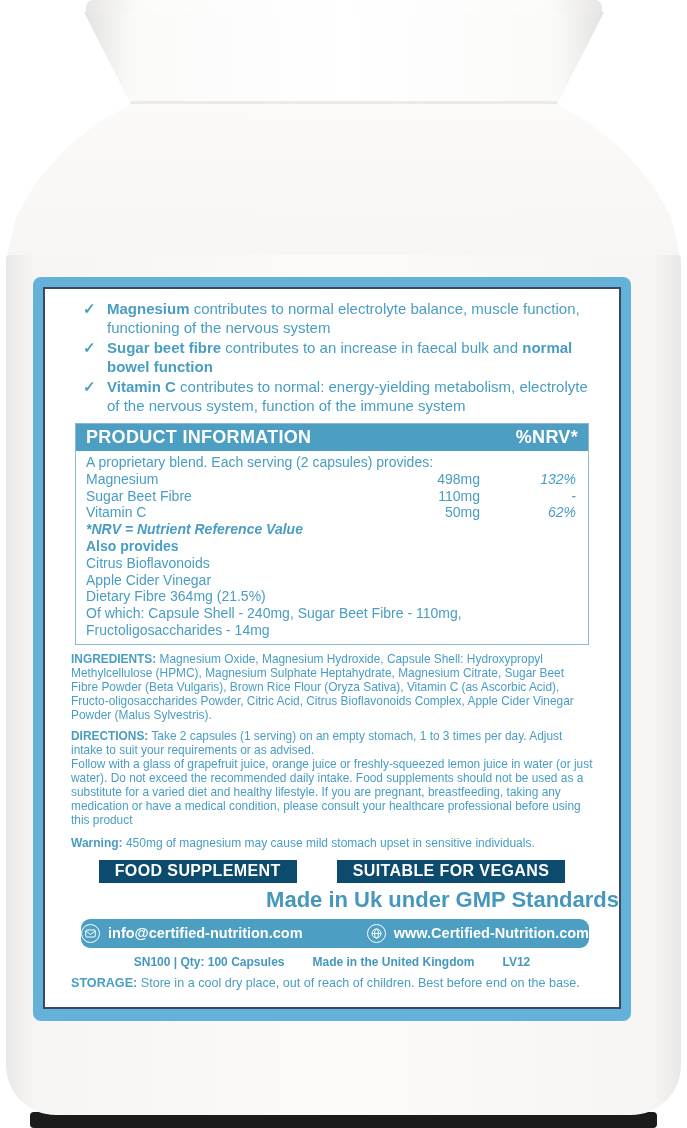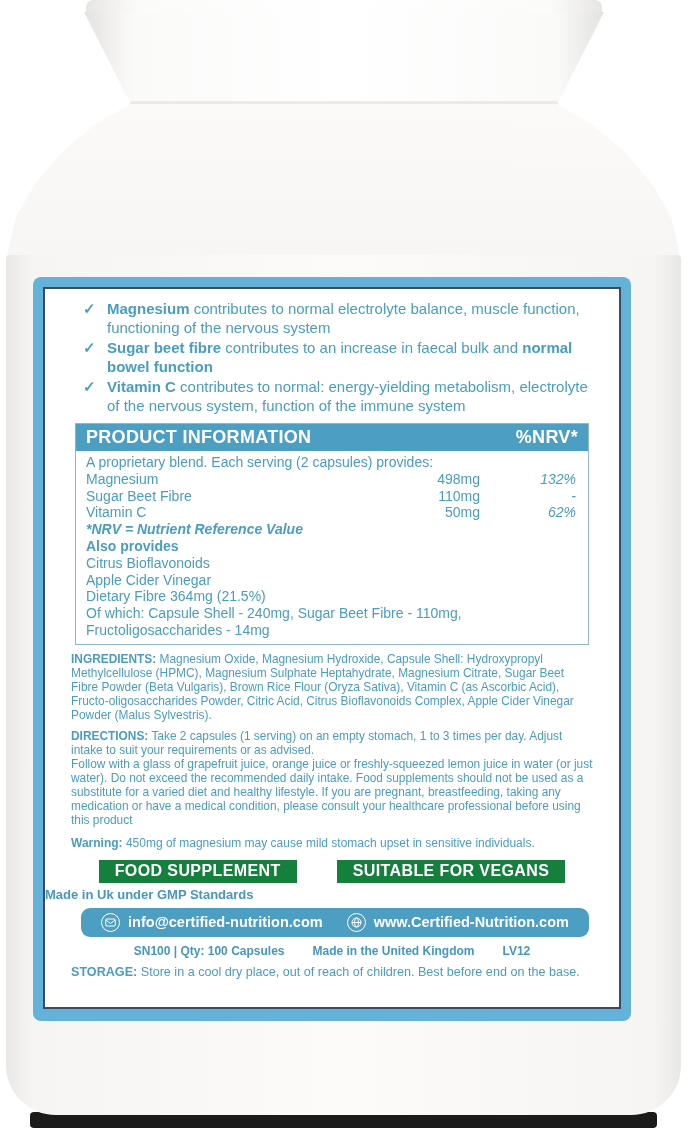--- a/index.html
+++ b/index.html
@@ -41,25 +41,25 @@
   .tamt{width:110px;text-align:right;}
   .tnrv{width:96px;text-align:right;font-style:italic;}
   .tfoot{font-weight:bold;font-style:italic;}
   .talso{font-weight:bold;}
   
   .para{margin:7px 26px 0 26px;font-size:11.9px;line-height:14px;}
   .dir-p{margin:0;}
   .warning{margin-top:9px;font-size:12px;}
   
   .badges{display:flex;justify-content:center;gap:40px;margin-top:10px;}
-  .badge{background:#15803d;color:#ffffff;font-weight:bold;font-size:16px;padding:2px 16px 3px;letter-spacing:.4px;}
-  .gmp{margin-top:4px;text-align:left;font-weight:bold;font-size:13px;color:#4697bf;}
+  .badge{background:#0c4a6e;color:#ffffff;font-weight:bold;font-size:16px;padding:2px 16px 3px;letter-spacing:.4px;}
+  .gmp{margin-top:4px;text-align:right;font-weight:bold;font-size:22px;color:#4697bf;}
   
   .contact{margin:6px 30px 0 36px;height:29px;background:#4d9ec3;border-radius:9px;color:#fff;
-    display:flex;align-items:center;justify-content:center;gap:24px;font-size:14.5px;font-weight:bold;}
+    display:flex;align-items:center;justify-content:space-between;gap:24px;font-size:14.5px;font-weight:bold;}
   .cgroup{display:flex;align-items:center;gap:8px;}
   .icircle{width:19px;height:19px;border:1.4px solid #ffffff;border-radius:50%;display:flex;align-items:center;justify-content:center;box-sizing:border-box;}
   .icircle svg{display:block;}
   
   .batch{display:flex;justify-content:center;gap:28px;margin-top:7px;font-weight:bold;font-size:12px;color:#4697bf;}
   
   .storage{margin:6px 26px 0 26px;font-size:12.6px;line-height:16.5px;}
 </style>
 </head>
 <body>

